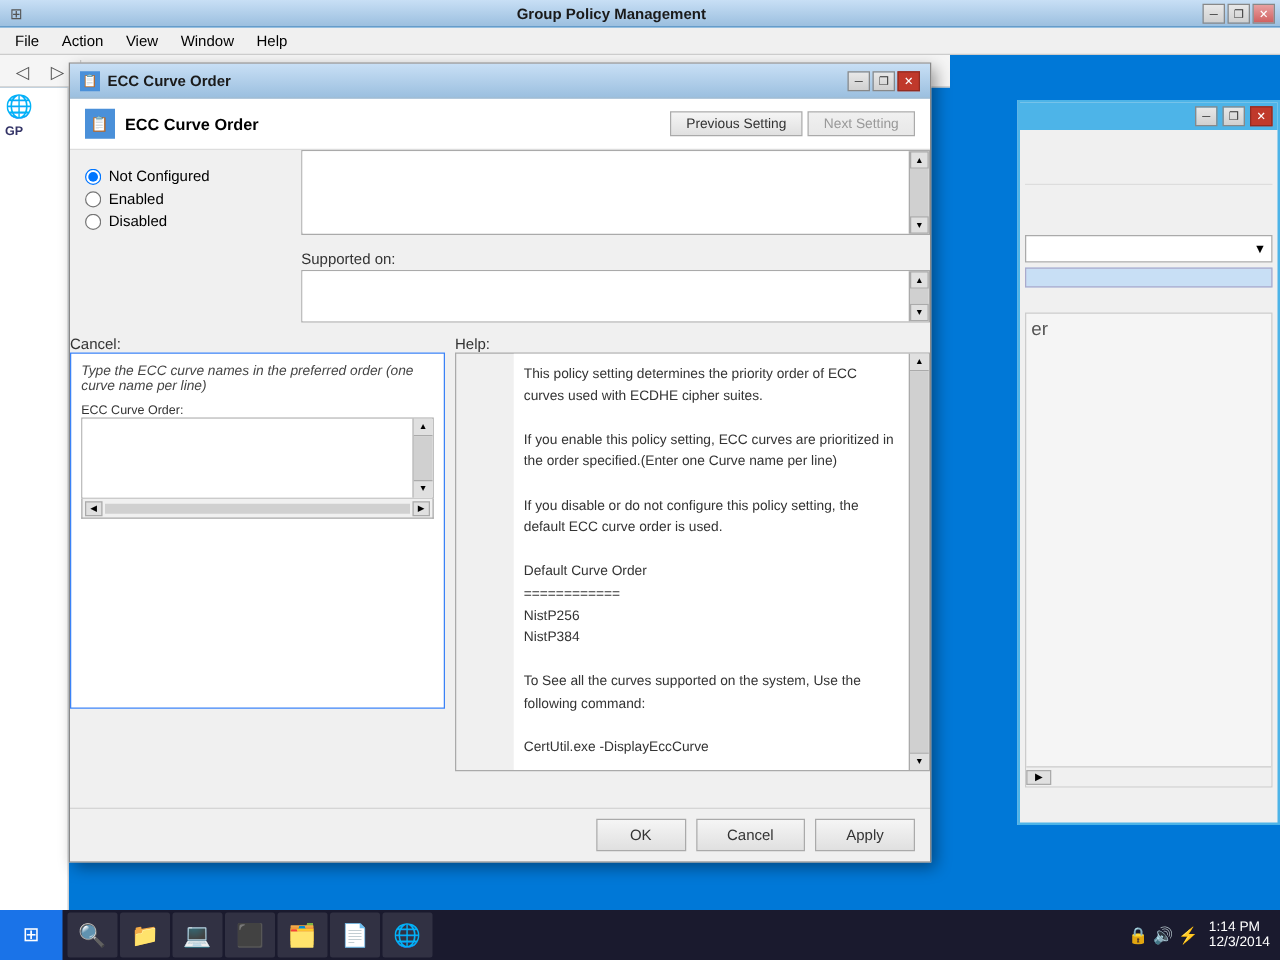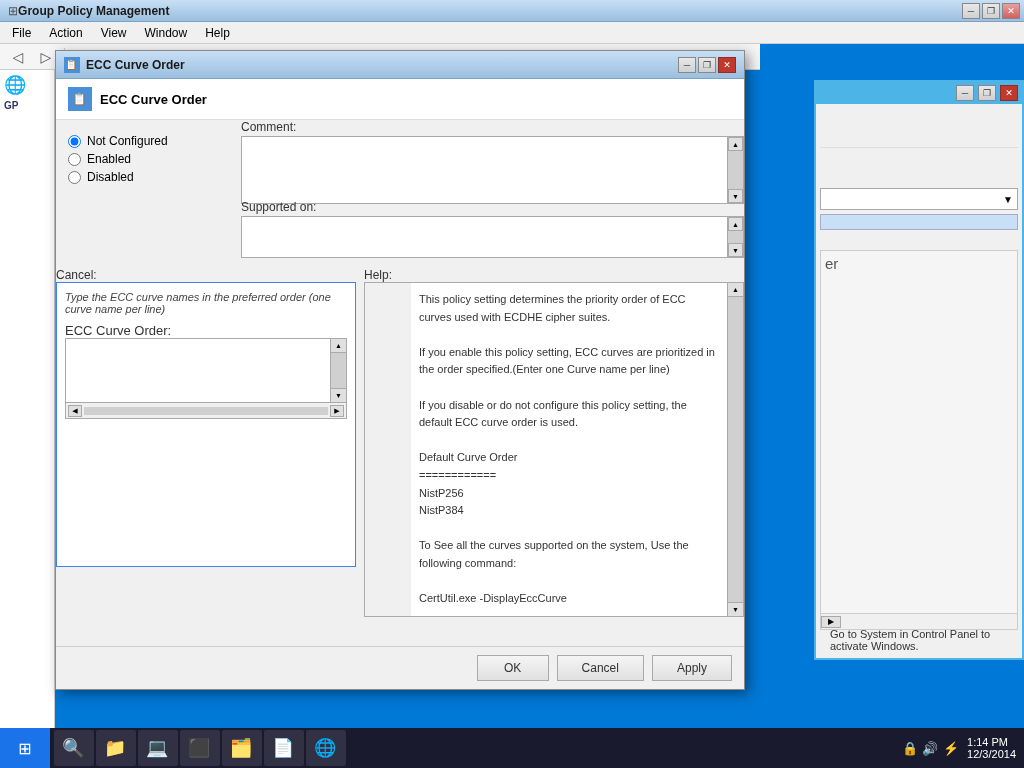--- a/index.html
+++ b/index.html
@@ -330,20 +330,21 @@
       width: 1024px;
       height: 22px;
       background: linear-gradient(to bottom, #c8dff5, #9bbfdf);
       display: flex;
       align-items: center;
       border-bottom: 1px solid #7ba3c5;
       z-index: 200;
     }
     .app-title-text {
       flex: 1;
+      text-align: center;
       font-size: 12px;
       font-weight: bold;
       color: #1a1a1a;
     }
     .app-win-btns {
       display: flex;
       margin-right: 4px;
     }
     .app-win-btn {
       width: 18px; height: 16px;
@@ -447,60 +448,60 @@
     <div class="second-win-dropdown">
       <span style="font-size:10px;">▼</span>
     </div>
     <div style="margin-top:4px; height:16px; background:#c8dff5; border:1px solid #aac;"></div>
     <div class="second-win-scrollbar-area">
       <div style="padding: 4px; font-size:15px; color:#555;">er</div>
       <div class="second-win-hscroll">
         <div style="width:20px; height:12px; background:#e0e0e0; border:1px solid #aaa; font-size:8px; display:flex; align-items:center; justify-content:center;">▶</div>
       </div>
     </div>
-    <div style="position:relative; height:60px;">
-      <div class="activate-text">Go to System in Control Panel to activate Windows.</div>
-    </div>
   </div>
 </div>
 
 <div class="modal-overlay">
 
   <div class="modal-titlebar">
     <div class="modal-icon">📋</div>
     <span class="modal-title">ECC Curve Order</span>
     <div class="modal-win-btn">─</div>
     <div class="modal-win-btn">❐</div>
     <div class="modal-win-btn close-btn">✕</div>
   </div>
 
   <div class="modal-header">
     <div class="modal-header-icon">📋</div>
     <span class="modal-header-title">ECC Curve Order</span>
+    <div class="modal-nav-buttons">
+      <button class="nav-btn">Previous Setting</button>
+      <button class="nav-btn" disabled="">Next Setting</button>
+    </div>
   </div>
 
   <div class="modal-body" style="position:relative; flex:1;">
 
     <div class="radio-group" style="margin-top:4px;">
       <label class="radio-label">
         <input type="radio" name="policy-state" checked="" style="">
         <span>Not Configured</span>
       </label>
       <label class="radio-label">
         <input type="radio" name="policy-state" style="">
         <span>Enabled</span>
       </label>
       <label class="radio-label">
         <input type="radio" name="policy-state" style="">
         <span>Disabled</span>
       </label>
     </div>
 
     <div style="position:absolute; top:0; left:185px; right:0;">
-      <div class="label-text">Comment:</div>
       <div style="display:flex; border:1px solid #aaa; background:white; height:68px; position:relative;">
         <textarea class="comment-textarea" style="flex: 1 1 0%; border: none; resize: none; padding: 2px; font-size: 11px;"></textarea>
         <div style="width:16px; background:#f0f0f0; border-left:1px solid #aaa; display:flex; flex-direction:column;">
           <div style="height:14px; background:#e0e0e0; border:1px solid #aaa; font-size:7px; display:flex; align-items:center; justify-content:center;">▲</div>
           <div style="flex:1; background:#d0d0d0;"></div>
           <div style="height:14px; background:#e0e0e0; border:1px solid #aaa; font-size:7px; display:flex; align-items:center; justify-content:center;">▼</div>
         </div>
       </div>
     </div>
 
@@ -515,21 +516,21 @@
         </div>
       </div>
     </div>
 
     <div style="position:absolute; top:148px; left:0; right:0; bottom:0; display:flex; gap:8px;">
 
       <div class="options-section">
         <div class="section-label">Cancel:</div>
         <div style="border:1px solid #3b82f6; background:white; padding:8px; min-height:285px;">
           <div style="font-size:11px; color:#444; margin-bottom:8px; font-style:italic;">Type the ECC curve names in the preferred order (one curve name per line)</div>
-          <div style="font-size:13px; color:#333; margin-bottom:0;">ECC Curve Order:</div>
+          <div style="font-size:10px; color:#333; margin-bottom:0;">ECC Curve Order:</div>
 
           <div style="position:relative; width:100%;">
             <div style="display:flex; border:1px solid #aaa; height:65px;">
               <textarea style="flex: 1 1 0%; border: none; resize: none; padding: 2px; font-size: 11px; background: white;"></textarea>
               <div style="width:16px; background:#f0f0f0; border-left:1px solid #aaa; display:flex; flex-direction:column;">
                 <div style="height:14px; background:#e0e0e0; border-bottom:1px solid #aaa; font-size:7px; display:flex; align-items:center; justify-content:center;">▲</div>
                 <div style="flex:1; background:#d0d0d0;"></div>
                 <div style="height:14px; background:#e0e0e0; border-top:1px solid #aaa; font-size:7px; display:flex; align-items:center; justify-content:center;">▼</div>
               </div>
             </div>

